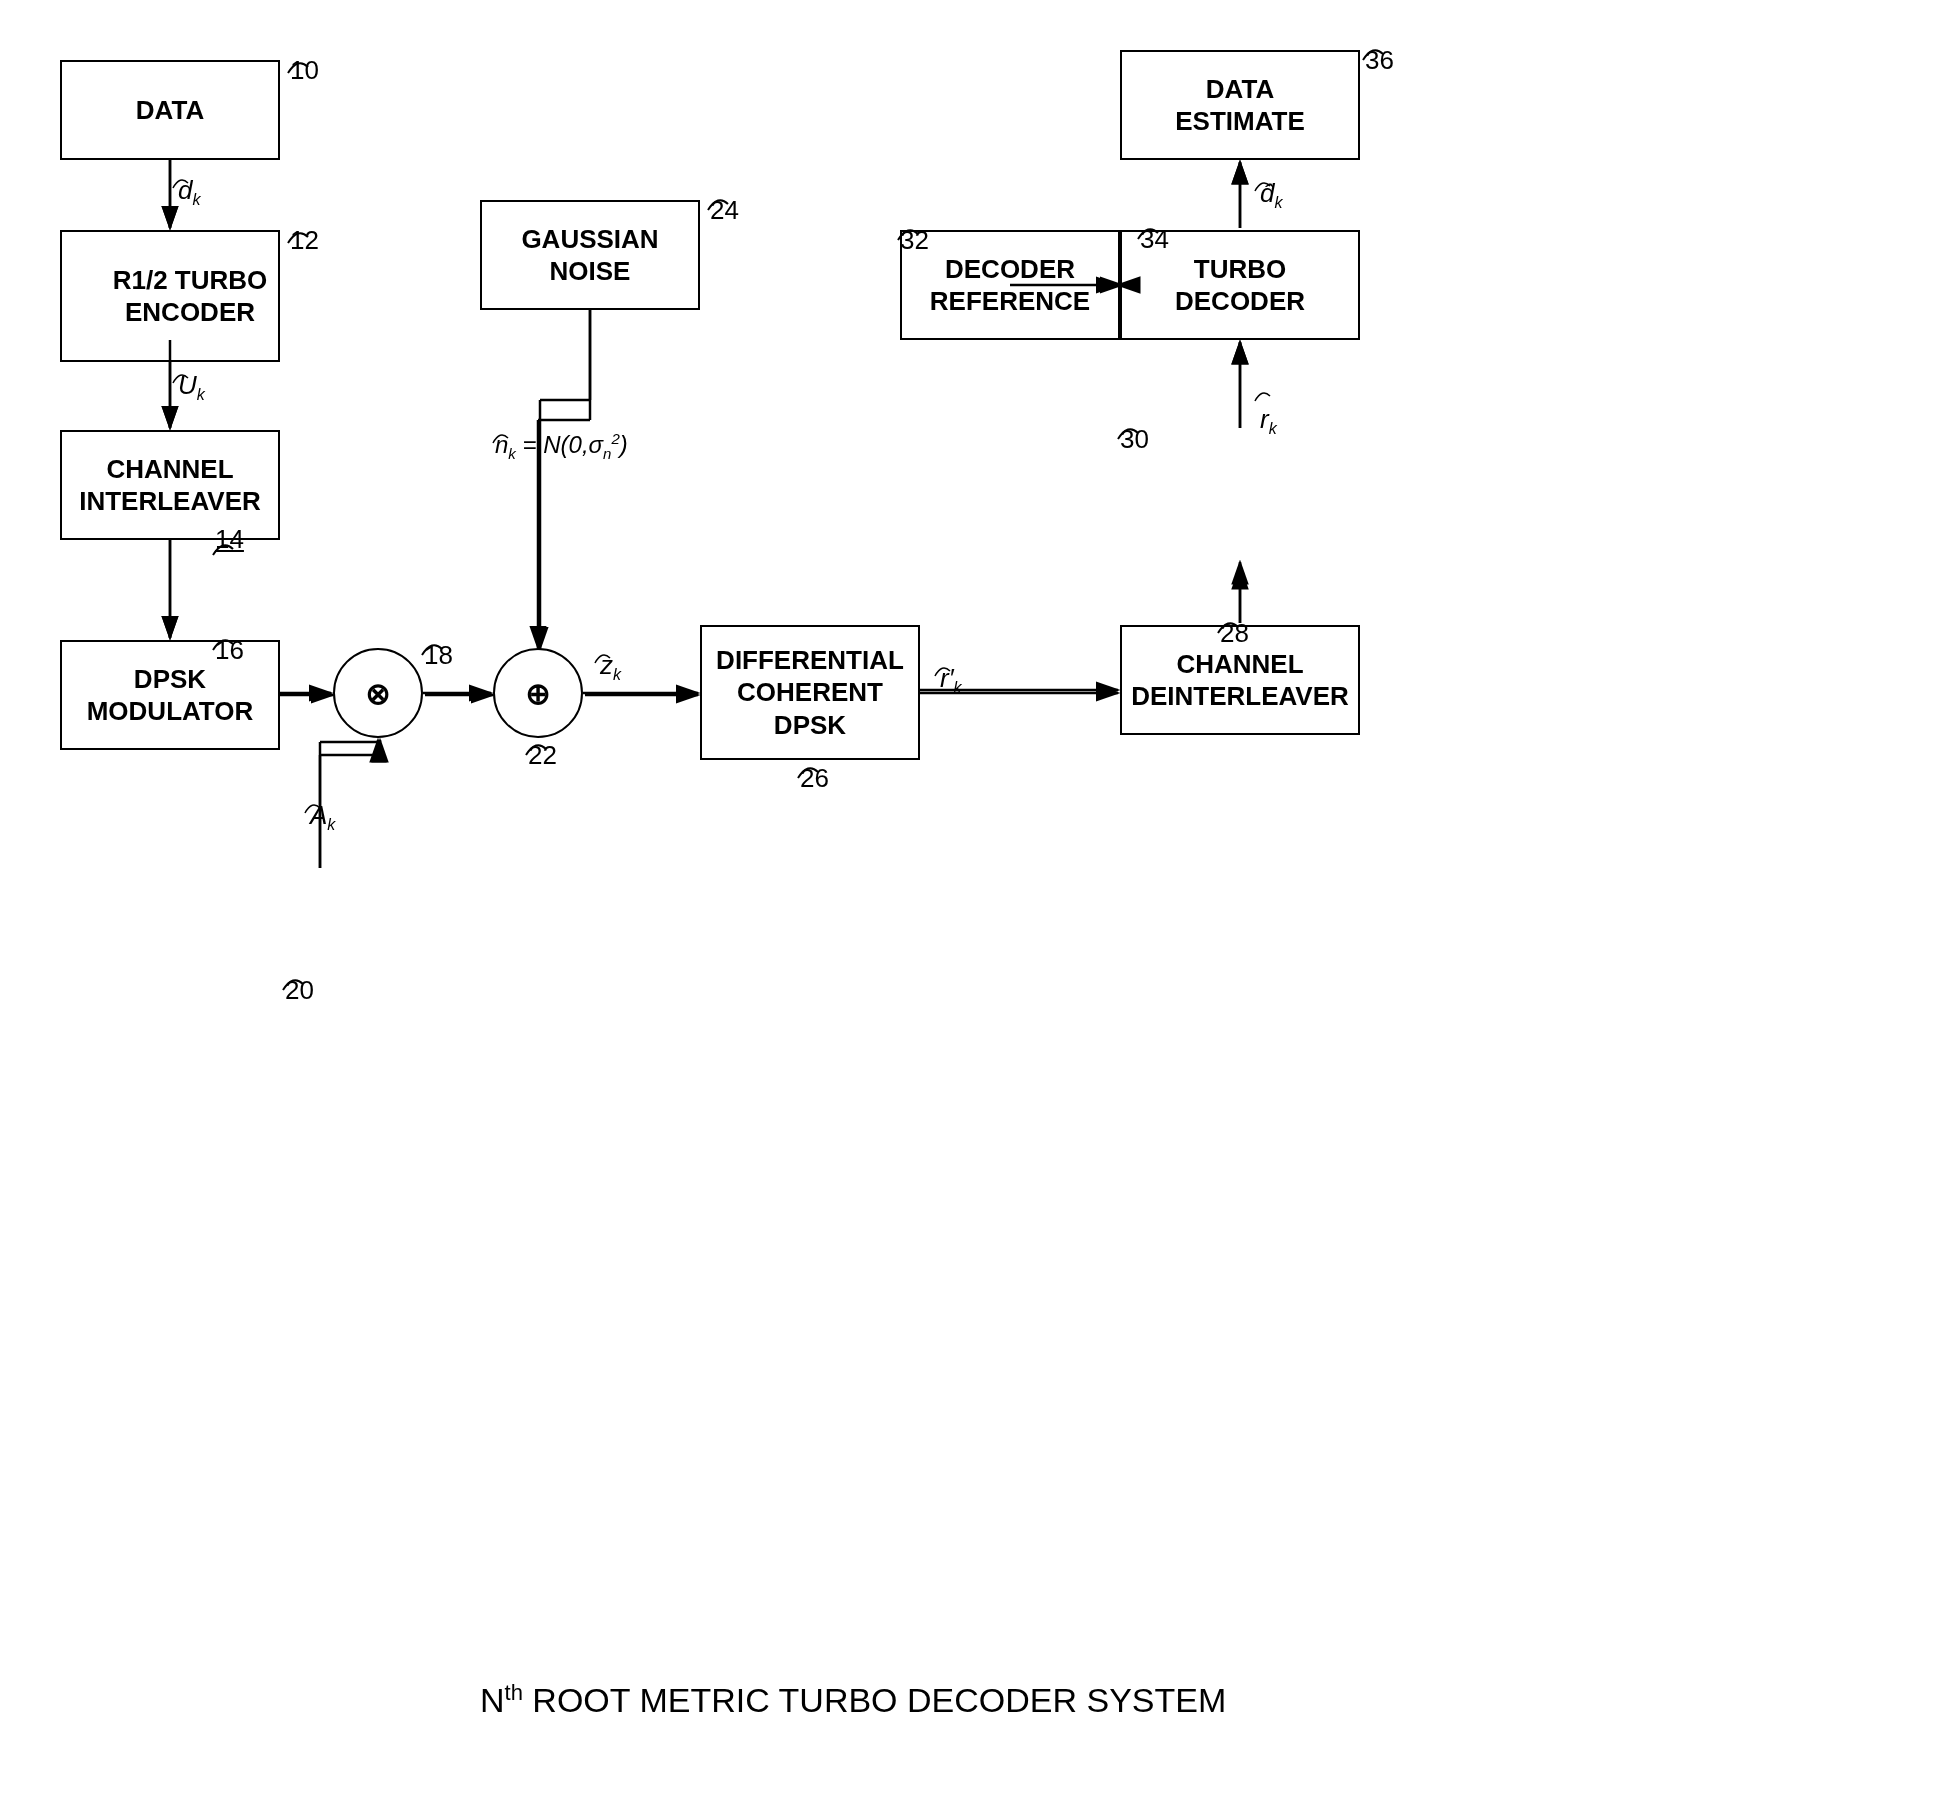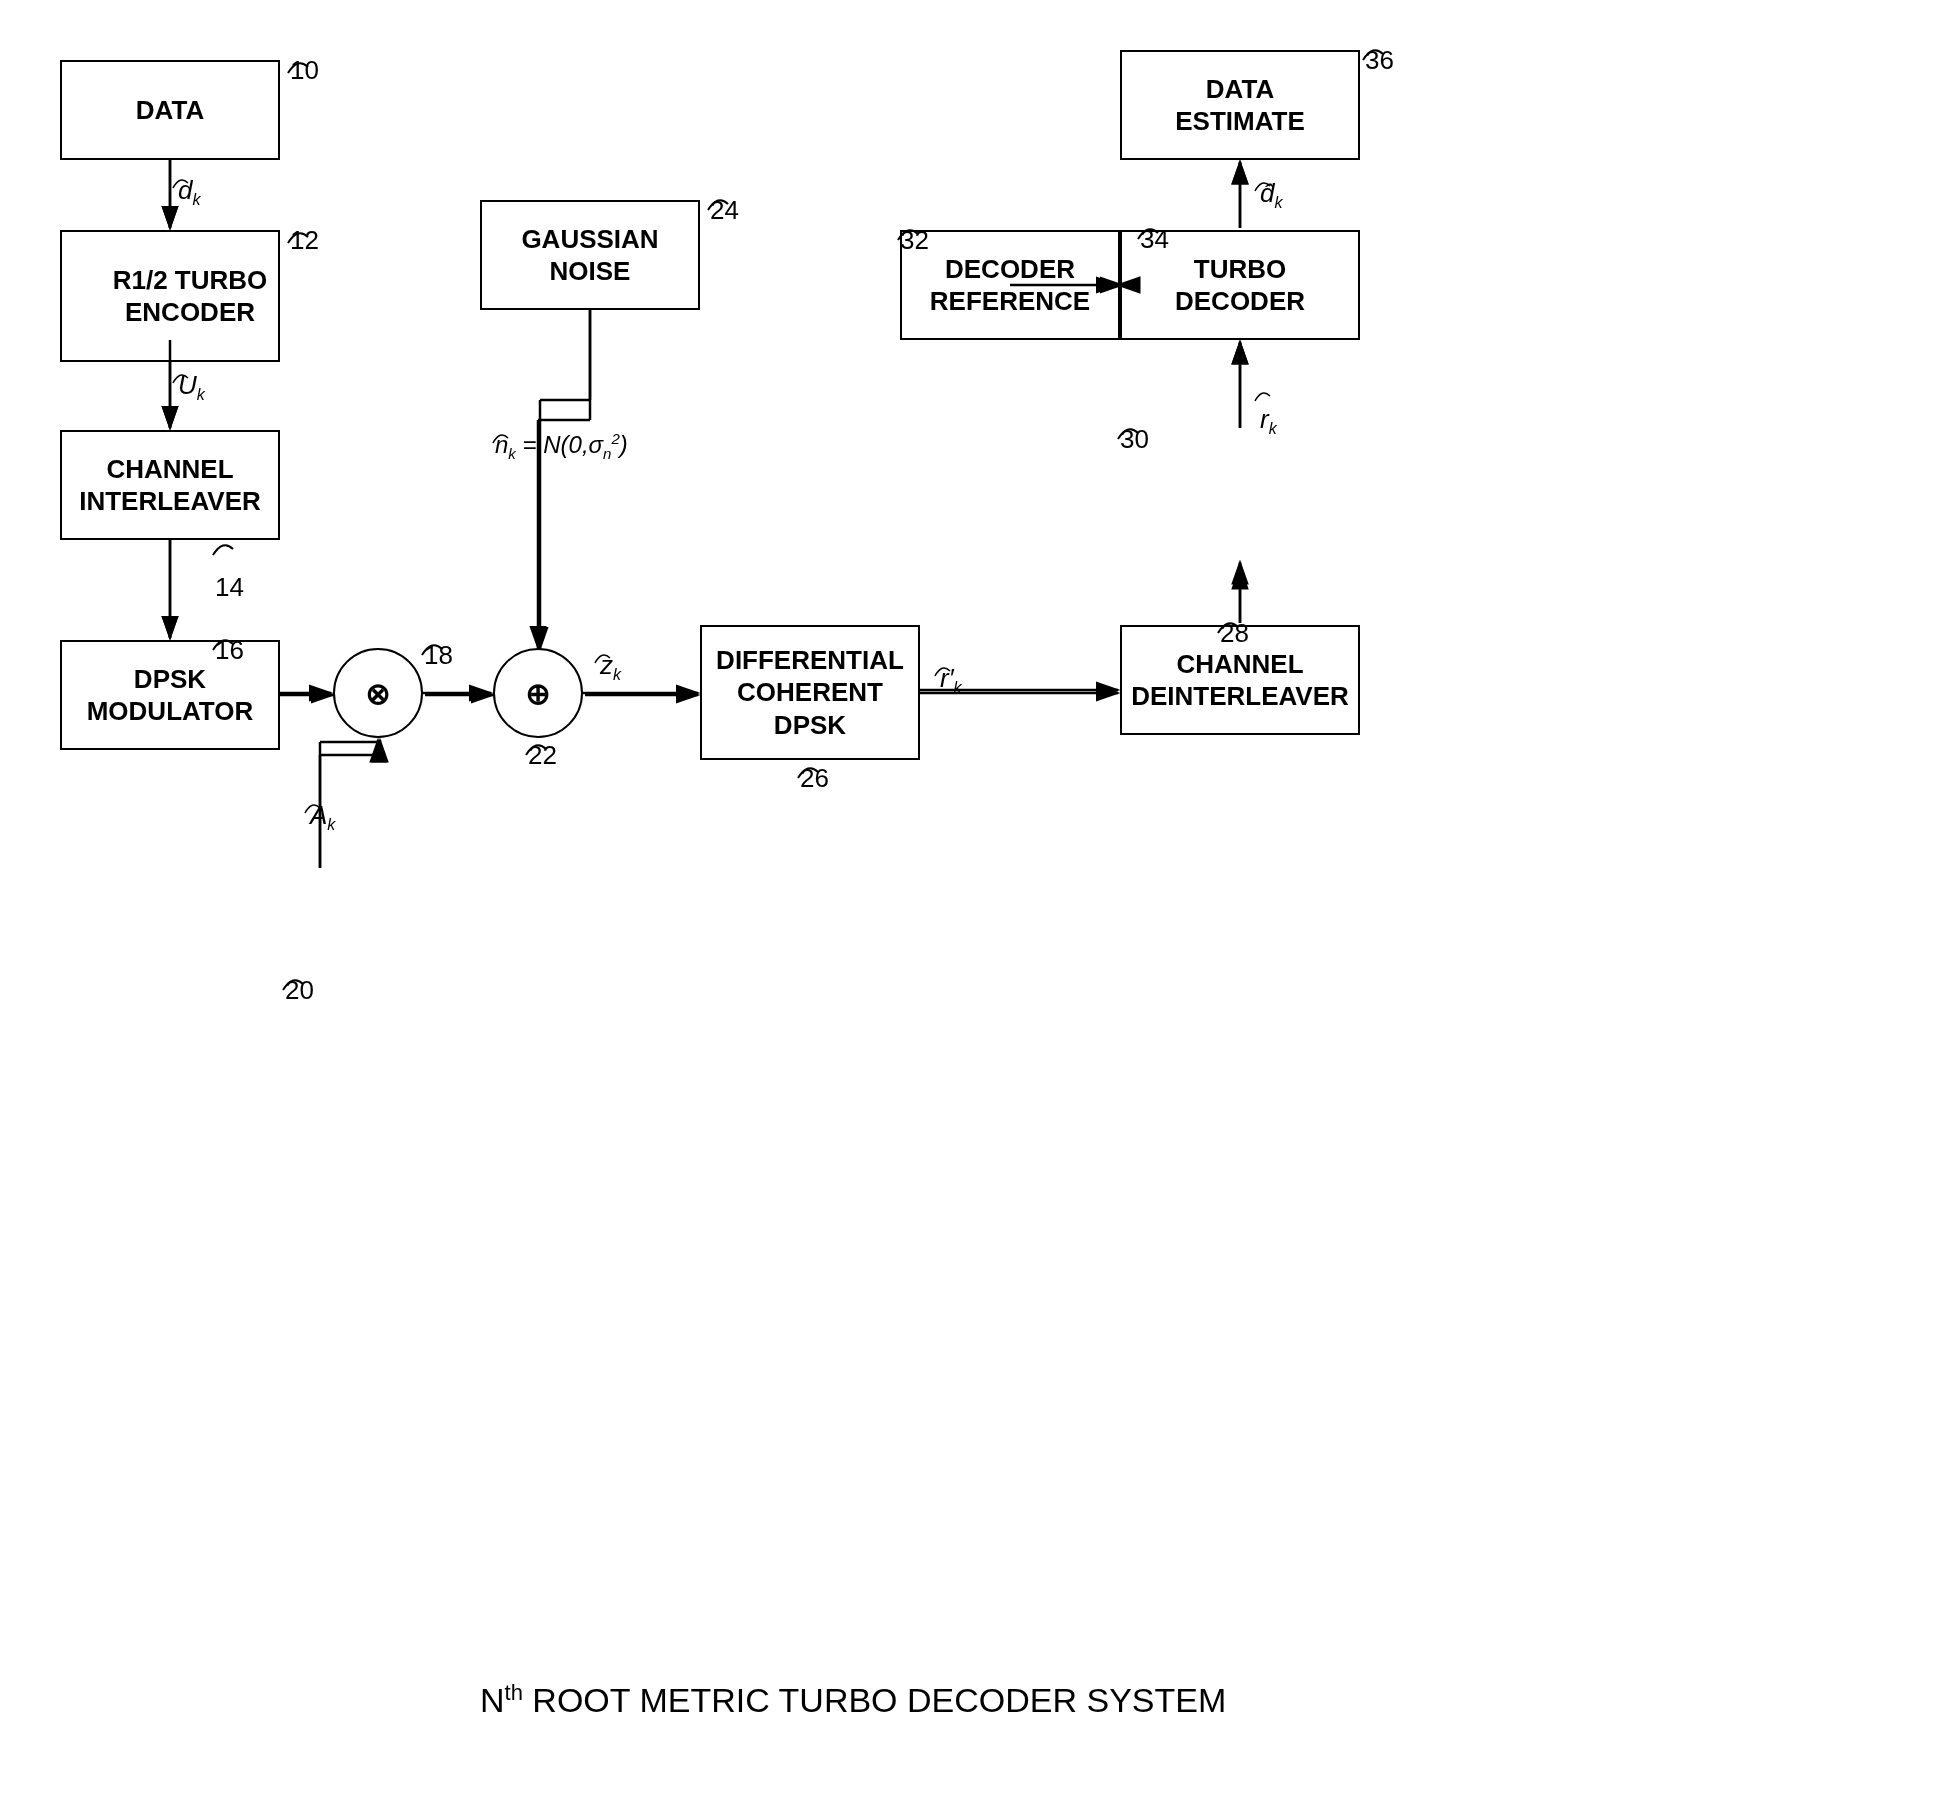--- a/index.html
+++ b/index.html
@@ -126,21 +126,21 @@
     <span>R1/2 TURBO<br>ENCODER</span>
   </div>
   <span class="ref-num" style="left:290px; top:225px;">12</span>
   <svg style="position:absolute;left:283px;top:225px;width:30px;height:20px;">
     <path d="M5,18 Q15,2 25,12" stroke="#000" stroke-width="2" fill="none"></path>
   </svg>
 
   <div class="block" style="left:60px; top:430px; width:220px; height:110px;">
     <span>CHANNEL<br>INTERLEAVER</span>
   </div>
-  <span class="ref-num" style="left:215px; top:572px;">14</span>
+  <span class="ref-num" style="left:215px; top:524px;text-decoration:underline;">14</span>
   <svg style="position:absolute;left:208px;top:537px;width:30px;height:20px;">
     <path d="M5,18 Q15,2 25,12" stroke="#000" stroke-width="2" fill="none"></path>
   </svg>
 
   <div class="block" style="left:60px; top:640px; width:220px; height:110px;">
     <span>DPSK<br>MODULATOR</span>
   </div>
   <span class="ref-num" style="left:215px; top:635px;">16</span>
   <svg style="position:absolute;left:208px;top:632px;width:30px;height:20px;">
     <path d="M5,18 Q15,2 25,12" stroke="#000" stroke-width="2" fill="none"></path>

